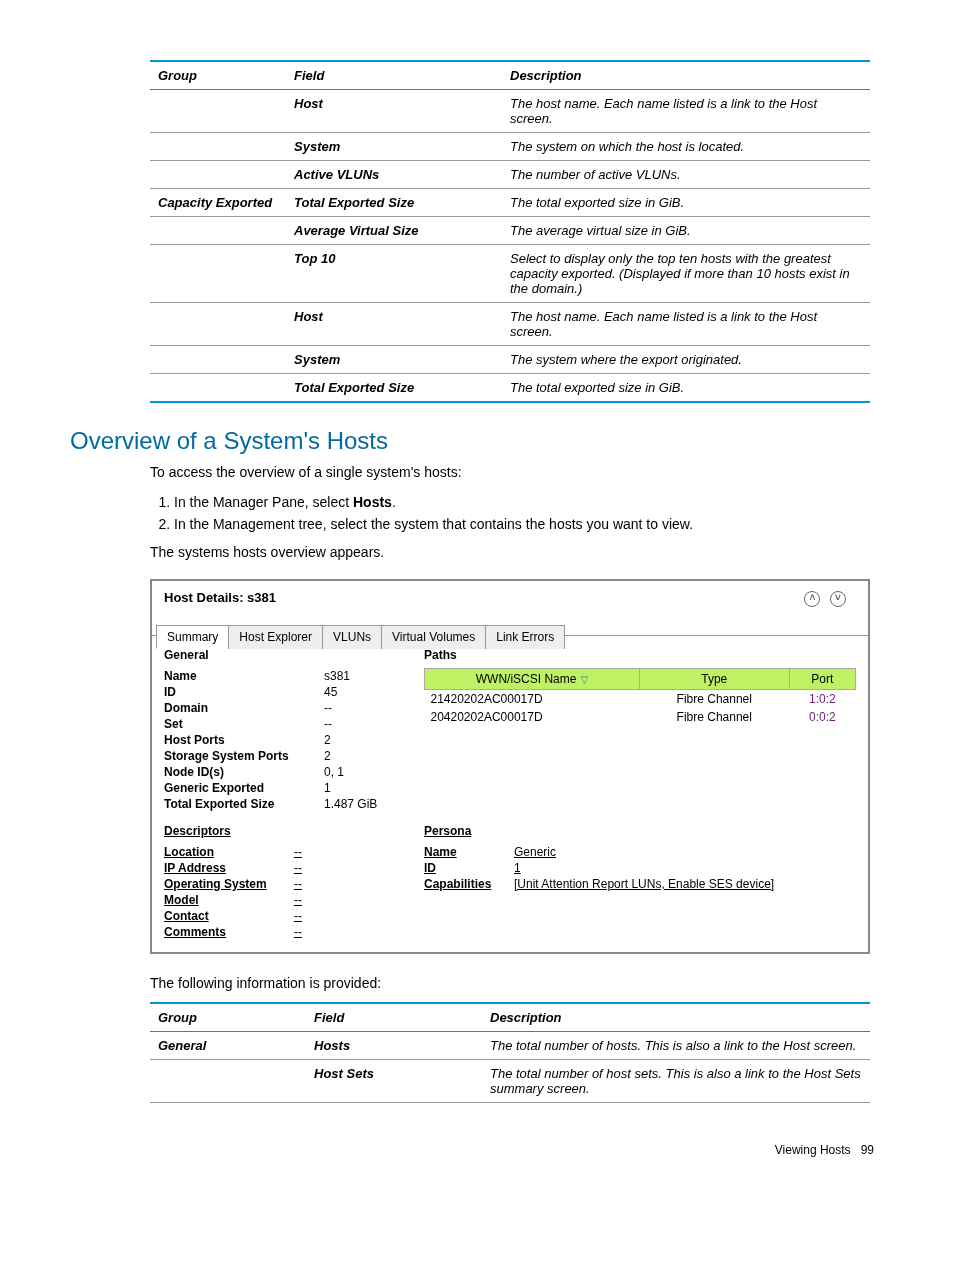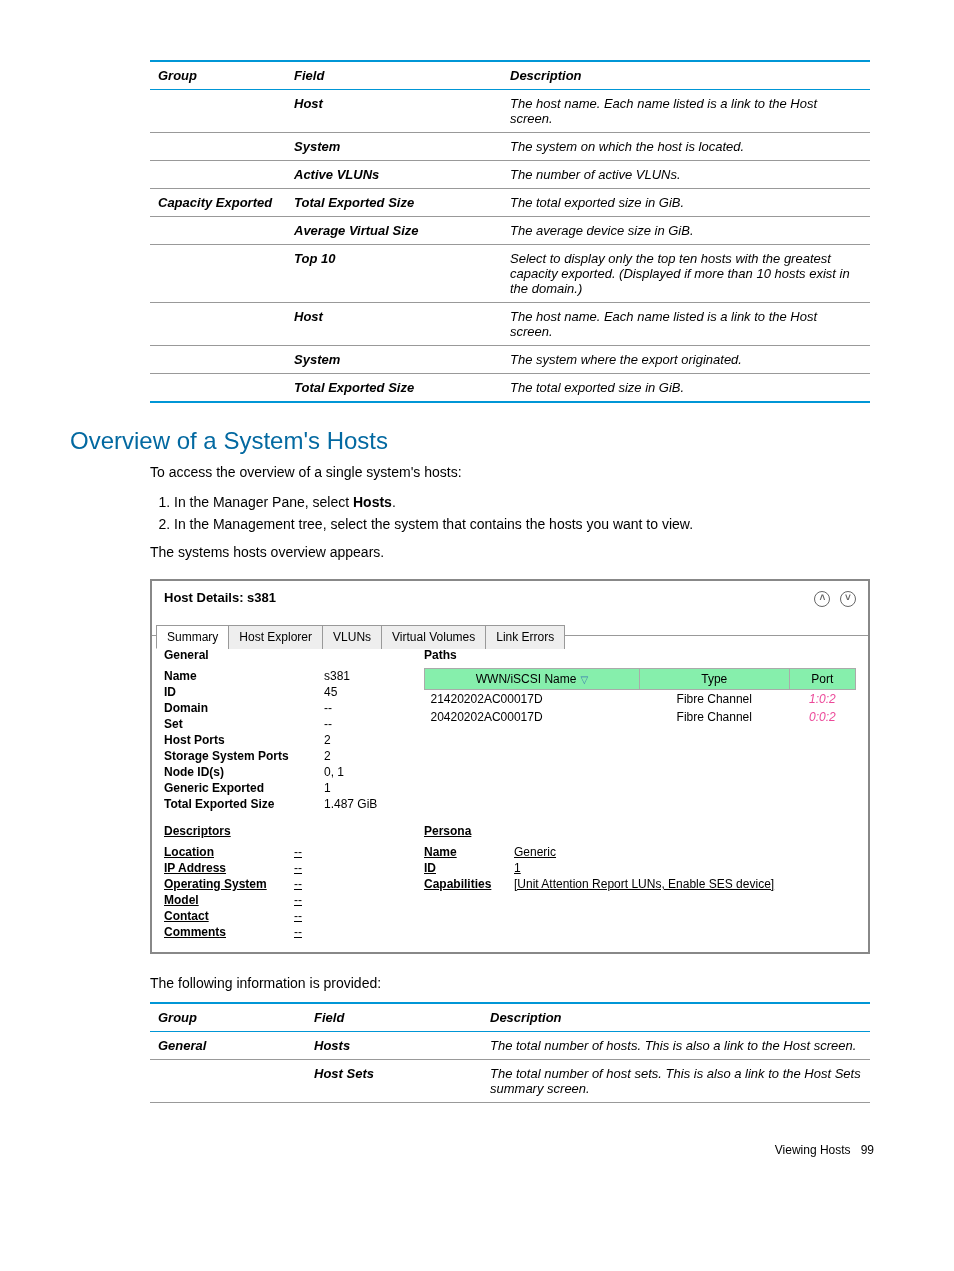--- a/index.html
+++ b/index.html
@@ -65,21 +65,21 @@
     box-sizing: border-box;
     padding: 0;
     margin-top: 16px;
     margin-bottom: 20px;
     font-size: 12px;
   }
   .ui-titlebar {
     display: flex;
     justify-content: space-between;
     align-items: center;
-    padding: 8px 12px 4px 12px;
+    padding: 8px 22px 4px 12px;
     font-weight: bold;
     font-size: 13px;
   }
   .ui-icons span {
     display:inline-block;
     margin-left:6px;
     width:14px; height:14px;
     border:1px solid #666;
     border-radius:50%;
     text-align:center;
@@ -112,30 +112,30 @@
   }
   .ui-col { flex:1; }
   .ui-col-left { flex:0 0 260px; }
   .ui-section-head { font-weight:bold; margin:4px 0 6px 0; }
   .kv-row { display:flex; padding:1px 0; }
   .kv-label { font-weight:bold; width:160px; }
   .kv-val { }
   .paths-table { width:100%; border-collapse:collapse; font-size:12px; }
   .paths-table th {
     border:1px solid #aaa;
-    background:#86efac;
+    background:#bef264;
     padding:3px 6px;
     font-weight:normal;
   }
   .paths-table td {
     padding:2px 6px;
     text-align:center;
   }
   .paths-table td.left { text-align:left; }
-  .paths-table td.link { color:#ec4899;font-style:italic; }
+  .paths-table td.link { color:#701a75; }
   .sort-icon { color:#3a7db0; font-size:10px; margin-left:4px;}
   .ui-lower {
     display:flex;
     padding: 4px 19px 12px 12px;
     text-decoration: underline;
   }
   .ui-lower .ui-col-left { flex:0 0 260px; }
   .footer {
     text-align:right;
     font-size:12px;
@@ -171,21 +171,21 @@
         <td>The number of active VLUNs.</td>
       </tr>
     <tr>
         <td class="group-cell">Capacity Exported</td>
         <td class="field-cell">Total Exported Size</td>
         <td>The total exported size in GiB.</td>
       </tr>
     <tr>
         <td class="group-cell"></td>
         <td class="field-cell">Average Virtual Size</td>
-        <td>The average device size in GiB.</td>
+        <td>The average virtual size in GiB.</td>
       </tr>
     <tr>
         <td class="group-cell"></td>
         <td class="field-cell">Top 10</td>
         <td>Select to display only the top ten hosts with the greatest capacity exported. (Displayed if more than 10 hosts exist in the domain.)</td>
       </tr>
     <tr>
         <td class="group-cell"></td>
         <td class="field-cell">Host</td>
         <td>The host name. Each name listed is a link to the Host screen.</td>

